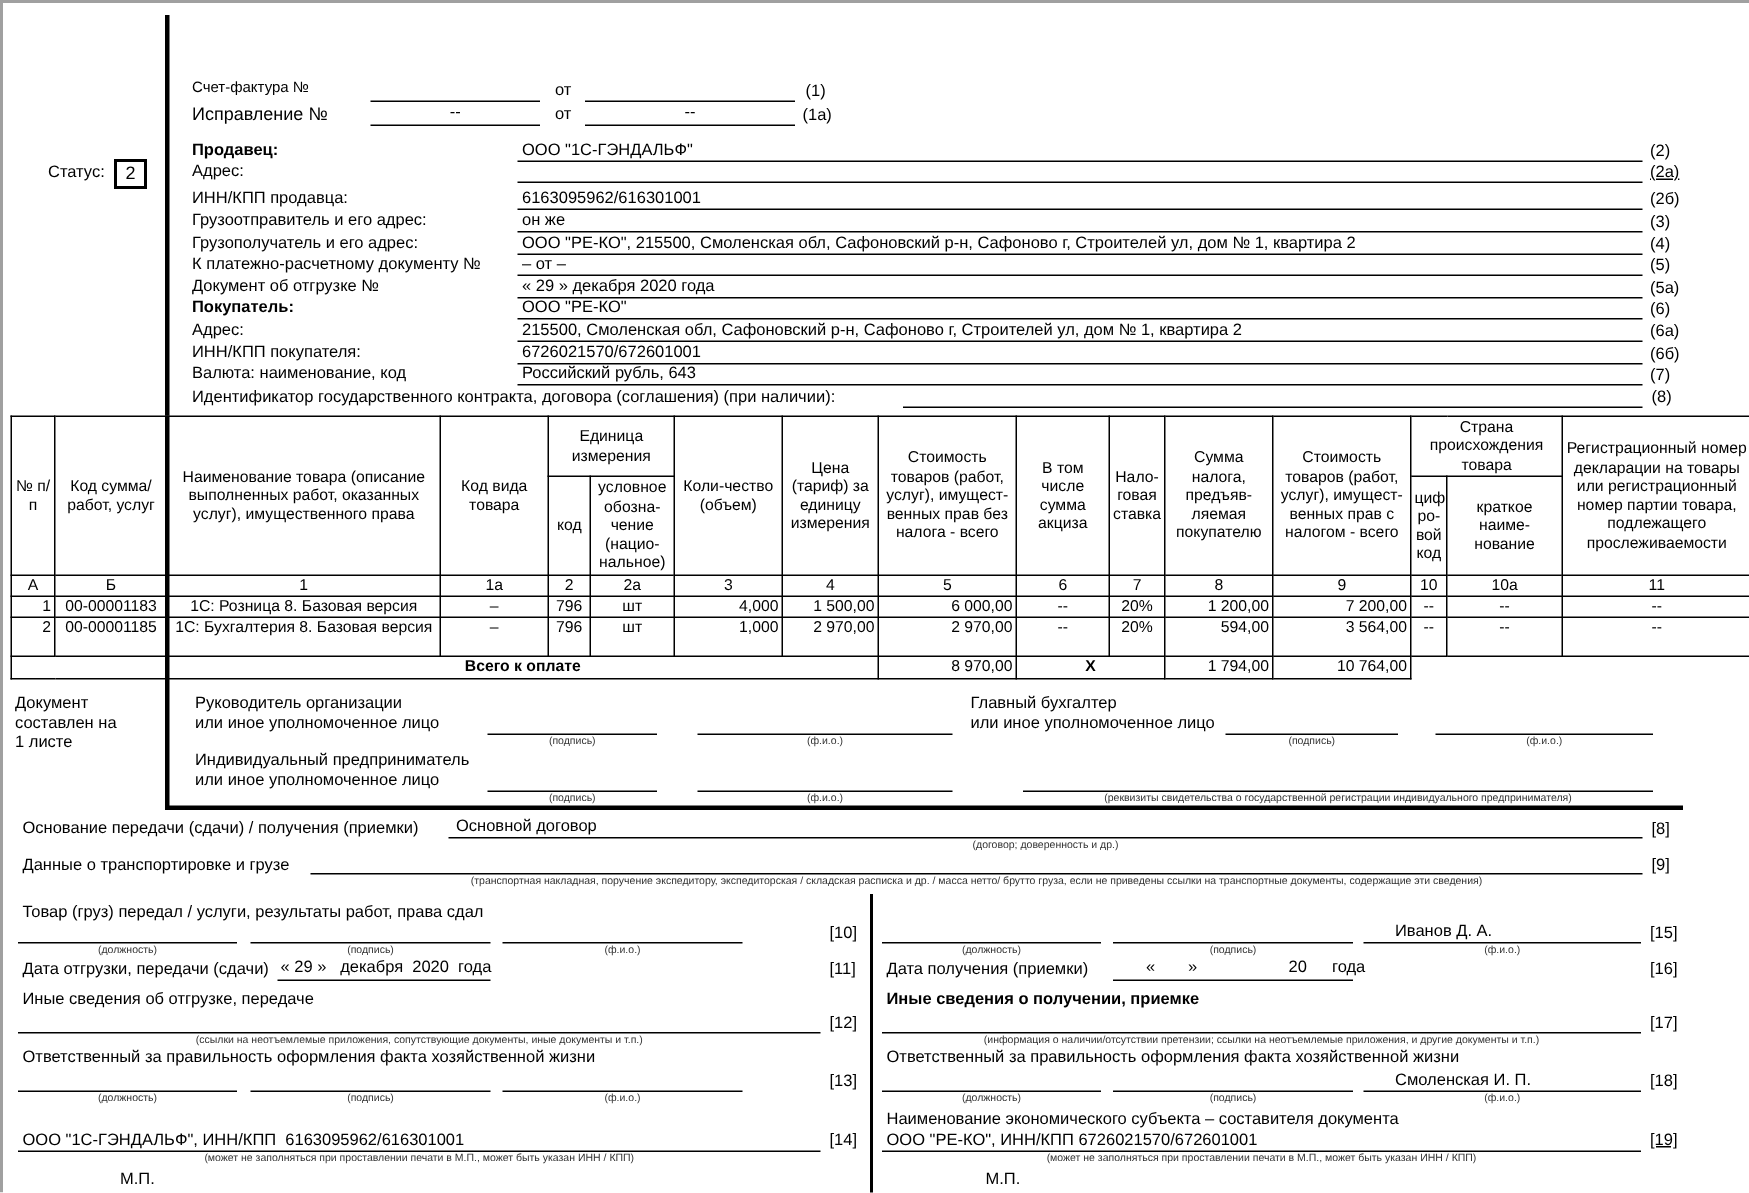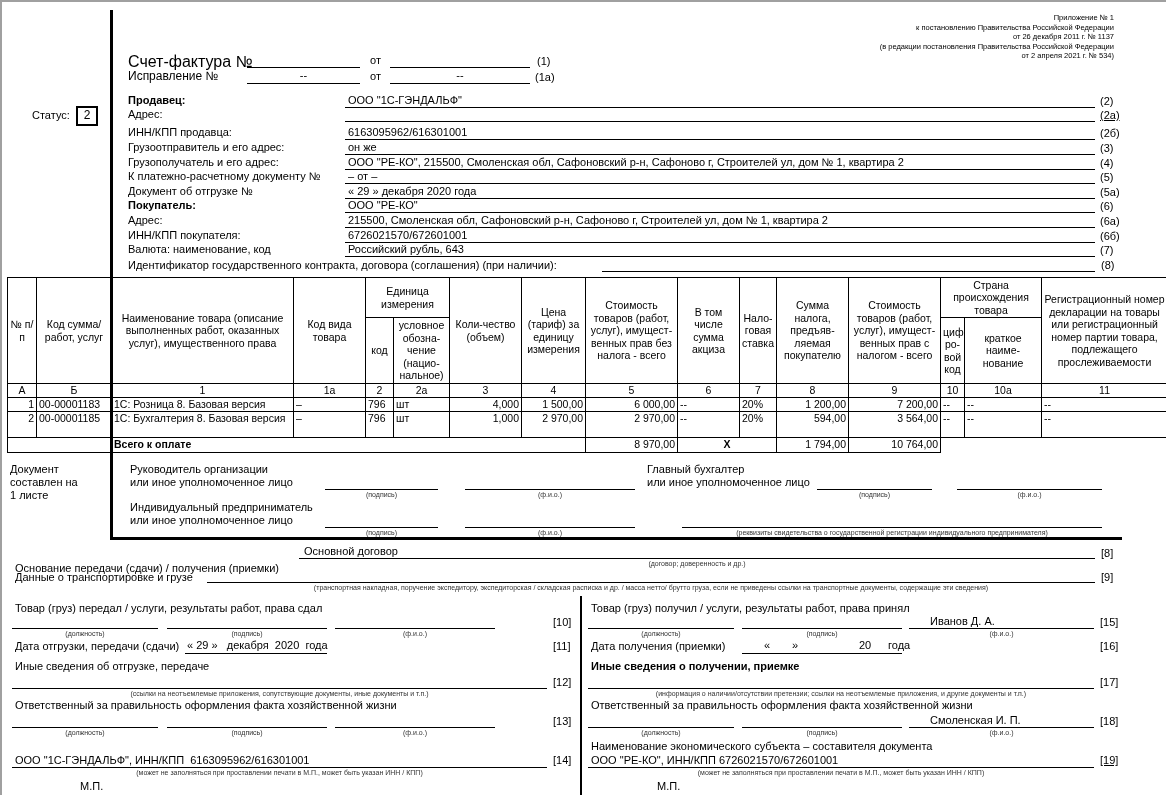--- a/index.html
+++ b/index.html
@@ -14,43 +14,36 @@
   .vline-thick { position: absolute; width: 0; border-left: 3px solid #000; }
   .bold { font-weight: bold; }
   .center { text-align: center; }
   .right { text-align: right; }
   
   table.goods { position: absolute; left: 5px; top: 275px; border-collapse: collapse; table-layout: fixed; width: 1160px; }
   table.goods td, table.goods th { border: 1px solid #000; font-size: 10.5px; font-weight: normal; vertical-align: middle; line-height: 12.5px; padding: 0 2px; overflow: hidden; }
   table.goods th { text-align: center; }
   table.goods tr.num td { text-align: center; height: 13px; }
   table.goods td.r { text-align: right; }
-  table.goods td.l { text-align: left; }
+  table.goods td.l { text-align: center; }
   .status-box { position: absolute; left: 74px; top: 104px; width: 22px; height: 20px; border: 2.5px solid #000; text-align: center; font-size: 12px; line-height: 15px; }
 </style>
 </head>
 <body>
 
 <div class="page">
 
-  <div class="abs small right" style="right:52px; top:11px; line-height:9.5px; font-size:7.5px;">
-    <div>Приложение № 1</div>
-    <div>к постановлению Правительства Российской Федерации</div>
-    <div>от 26 декабря 2011 г. № 1137</div>
-    <div>(в редакции постановления Правительства Российской Федерации</div>
-    <div>от 2 апреля 2021 г. № 534)</div>
-  </div>
 
   <div class="abs" style="left:30px; top:107px; font-size:11px;">Статус:</div>
   <div class="status-box">2</div>
 
   <div class="vline-thick" style="left:108px; top:8px; height:267px;"></div>
   <div class="vline-thick" style="left:108px; top:275px; height:262px;"></div>
 
-  <div class="abs" style="left:126px; top:51px; font-size:16px;">Счет-фактура №</div>
+  <div class="abs" style="left:126px; top:51px; font-size:10px;">Счет-фактура №</div>
   <div class="abs center" style="left:245px; top:51px; width:113px; font-size:11px;"></div>
   <div class="hline" style="left:245px; top:65px; width:113px;"></div>
   <div class="abs" style="left:368px; top:52px;">от</div>
   <div class="abs center" style="left:388px; top:51px; width:140px;"></div>
   <div class="hline" style="left:388px; top:65px; width:140px;"></div>
   <div class="abs" style="left:535px; top:53px;">(1)</div>
 
   <div class="abs" style="left:126px; top:67px; font-size:12px;">Исправление №</div>
   <div class="abs center" style="left:245px; top:67px; width:113px;">--</div>
   <div class="hline" style="left:245px; top:81px; width:113px;"></div>
@@ -253,21 +246,21 @@
   </div>
   <div class="hline" style="left:323px; top:525px; width:113px;"></div>
   <div class="abs center tiny" style="left:323px; top:527px; width:113px;">(подпись)</div>
   <div class="hline" style="left:463px; top:525px; width:170px;"></div>
   <div class="abs center tiny" style="left:463px; top:527px; width:170px;">(ф.и.о.)</div>
   <div class="hline" style="left:680px; top:525px; width:420px;"></div>
   <div class="abs center tiny" style="left:680px; top:527px; width:420px;">(реквизиты свидетельства о государственной регистрации индивидуального предпринимателя)</div>
 
   <div class="hline-thick" style="left:108px; top:535px; width:1012px;"></div>
 
-  <div class="abs" style="left:13px; top:560px;">Основание передачи (сдачи) / получения (приемки)</div>
+  <div class="abs" style="left:13px; top:544px;">Основание передачи (сдачи) / получения (приемки)</div>
   <div class="abs" style="left:302px; top:543px;">Основной договор</div>
   <div class="hline" style="left:297px; top:556px; width:796px;"></div>
   <div class="abs center tiny" style="left:297px; top:558px; width:796px;">(договор; доверенность и др.)</div>
   <div class="abs" style="left:1099px; top:545px;">[8]</div>
 
   <div class="abs" style="left:13px; top:569px;">Данные о транспортировке и грузе</div>
   <div class="hline" style="left:205px; top:580px; width:888px;"></div>
   <div class="abs center tiny" style="left:205px; top:582px; width:888px;">(транспортная накладная, поручение экспедитору, экспедиторская / складская расписка и др. / масса нетто/ брутто груза, если не приведены ссылки на транспортные документы, содержащие эти сведения)</div>
   <div class="abs" style="left:1099px; top:569px;">[9]</div>
 
@@ -300,21 +293,20 @@
   <div class="hline" style="left:333px; top:725px; width:160px;"></div>
   <div class="abs center tiny" style="left:333px; top:727px; width:160px;">(ф.и.о.)</div>
   <div class="abs" style="left:551px; top:713px;">[13]</div>
 
   <div class="abs" style="left:13px; top:752px; white-space:pre;">ООО "1С-ГЭНДАЛЬФ", ИНН/КПП  6163095962/616301001</div>
   <div class="hline" style="left:10px; top:765px; width:535px;"></div>
   <div class="abs center tiny" style="left:10px; top:767px; width:535px;">(может не заполняться при проставлении печати в М.П., может быть указан ИНН / КПП)</div>
   <div class="abs" style="left:551px; top:752px;">[14]</div>
   <div class="abs" style="left:78px; top:778px;">М.П.</div>
 
-  <div class="abs" style="left:589px; top:600px;">Товар (груз) получил / услуги, результаты работ, права принял</div>
   <div class="hline" style="left:586px; top:626px; width:146px;"></div>
   <div class="abs center tiny" style="left:586px; top:628px; width:146px;">(должность)</div>
   <div class="hline" style="left:740px; top:626px; width:160px;"></div>
   <div class="abs center tiny" style="left:740px; top:628px; width:160px;">(подпись)</div>
   <div class="abs" style="left:928px; top:613px;">Иванов Д. А.</div>
   <div class="hline" style="left:907px; top:626px; width:185px;"></div>
   <div class="abs center tiny" style="left:907px; top:628px; width:185px;">(ф.и.о.)</div>
   <div class="abs" style="left:1098px; top:614px;">[15]</div>
 
   <div class="abs" style="left:589px; top:638px;">Дата получения (приемки)</div>

